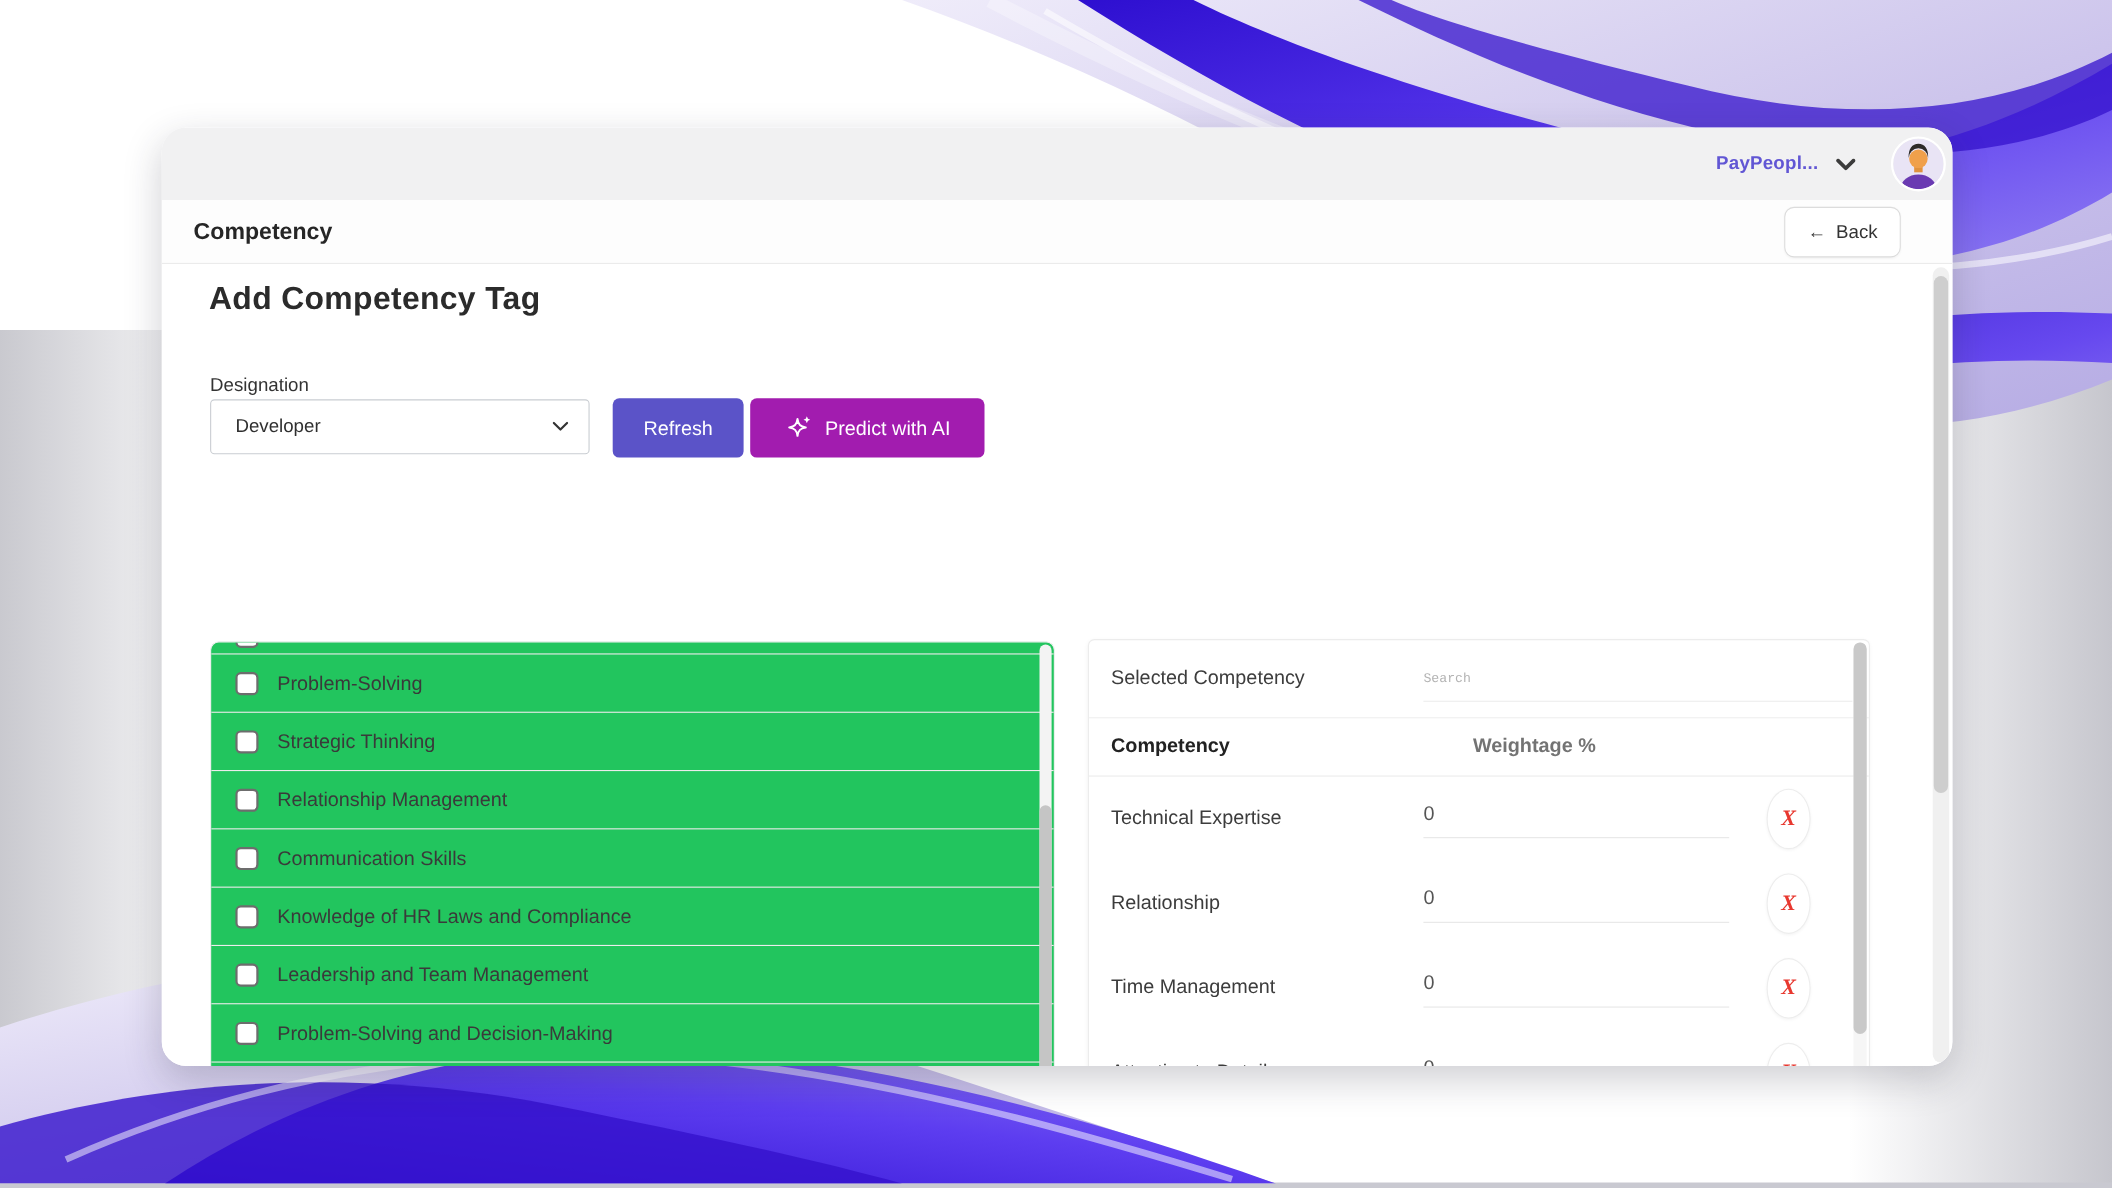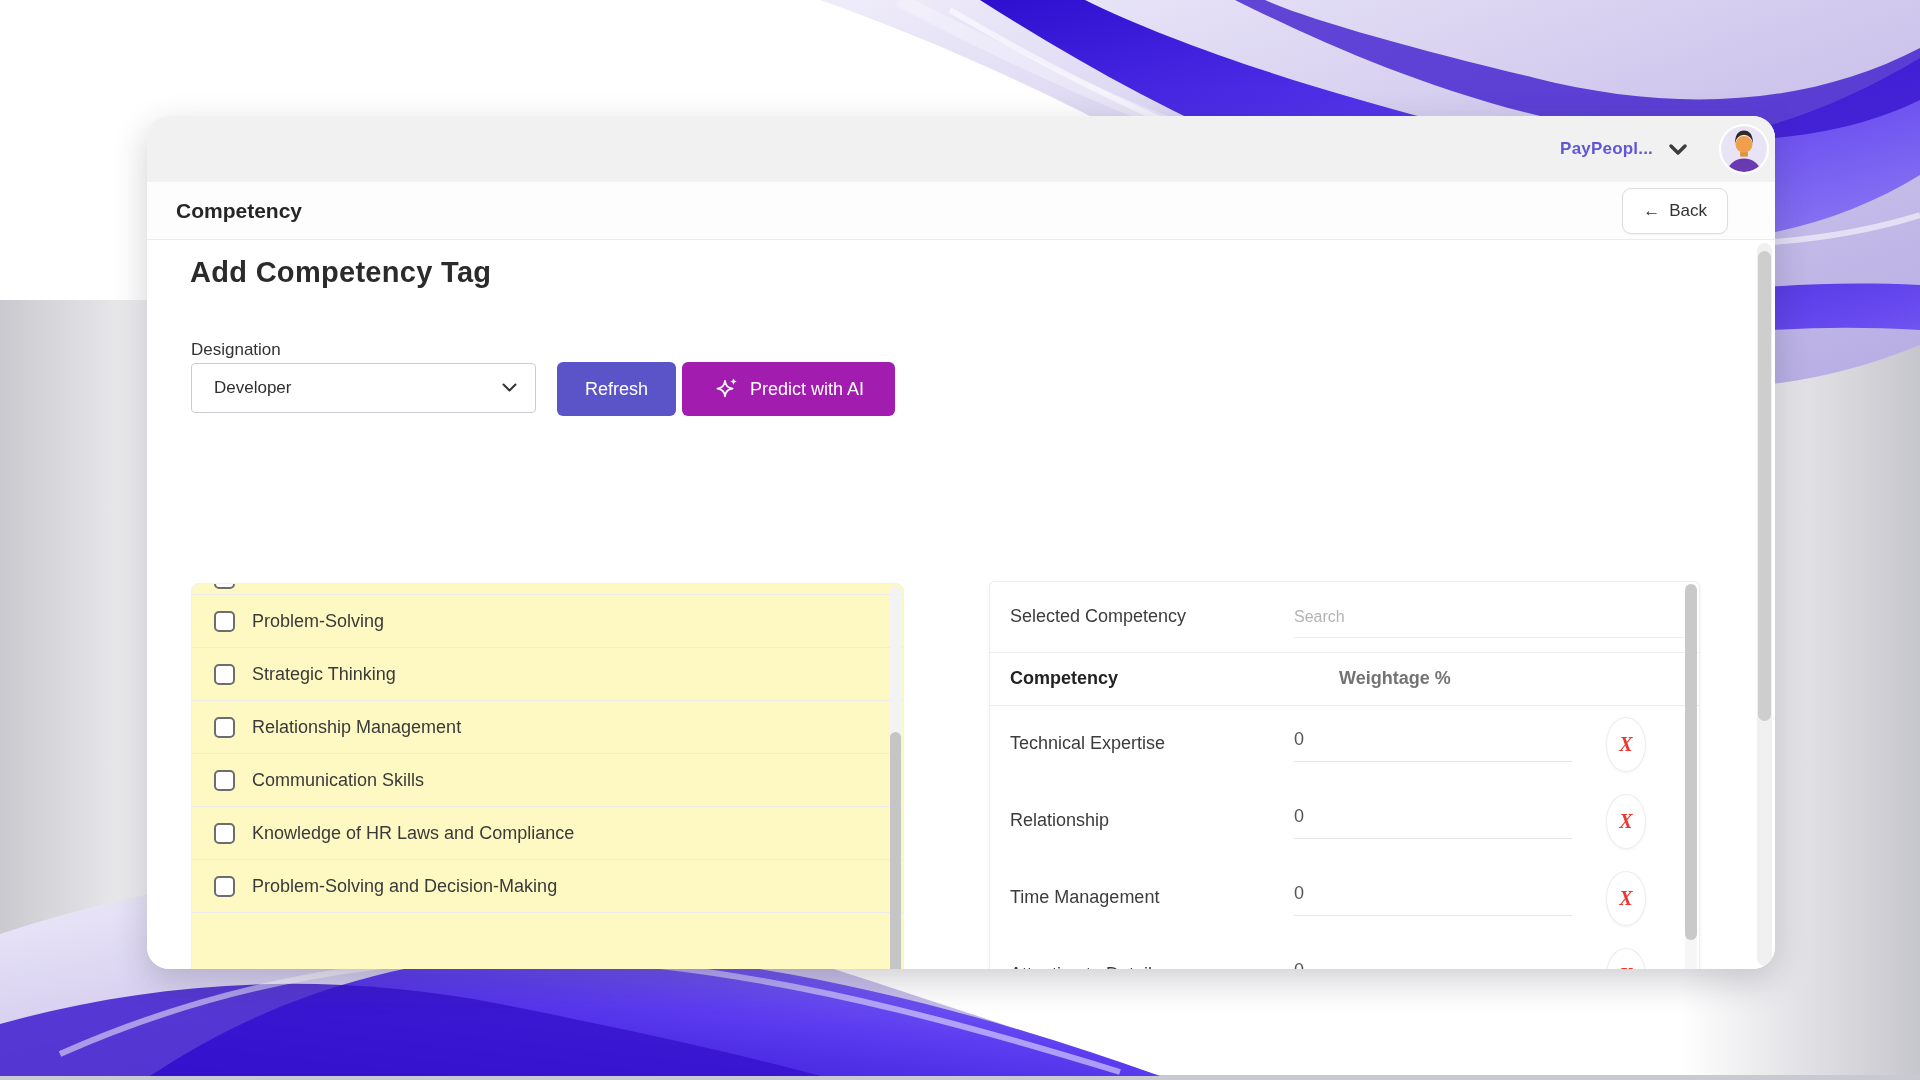--- a/index.html
+++ b/index.html
@@ -46,40 +46,40 @@
     padding:0 18px 0 22px; cursor:pointer; }
   .designation-value { font-size:17px; color:#2f2f2f; flex:1; }
 
   .btn { border:none; border-radius:6px; color:#fff; font-size:18px; cursor:pointer;
     display:flex; align-items:center; justify-content:center; gap:11px;
     font-family:"Liberation Sans", sans-serif; }
   .refresh-btn { position:absolute; left:410px; top:122px; width:119px; height:54px; background:#5b53c8; }
   .predict-btn { position:absolute; left:535px; top:122px; width:213px; height:54px; background:#a21caf; }
 
   
-  .comp-list { position:absolute; left:44px; top:343px; width:713px; height:410px;
-    border:1px solid #f1f1f1; border-radius:8px; background:#fef9c3; overflow:hidden; }
+  .comp-list { position:absolute; left:44px; top:343px; width:768px; height:410px;
+    border:1px solid #f1f1f1; border-radius:8px; background:#22c55e; overflow:hidden; }
   .list-cut-row { position:relative; height:11px; border-bottom:1px solid #ececec; overflow:hidden; }
   .list-cut-row .checkbox { position:absolute; left:22px; top:-16px; }
   .list-row { position:relative; height:53px; display:flex; align-items:center; border-bottom:1px solid #ececec; cursor:pointer; }
   .checkbox { width:21px; height:21px; border:2px solid #6d6d6d; border-radius:5px; background:#fff; flex:0 0 auto; }
   .list-row .checkbox { margin-left:22px; }
   .list-row-label { margin-left:17px; font-size:18px; color:#3a3a3a; }
   .list-scrollbar { position:absolute; right:2px; top:2px; bottom:2px; width:11px; background:#f3f3f3; border-radius:6px; }
   .list-scroll-thumb { position:absolute; left:0; top:146px; width:11px; height:255px; background:#c5c5c5; border-radius:6px; }
 
   
   .sel-panel { position:absolute; left:842px; top:341px; width:711px; height:412px;
     border:1px solid #ececec; border-radius:6px; background:#fff; overflow:hidden;
     box-shadow:0 1px 4px rgba(0,0,0,.04); }
   .sel-head { position:relative; height:71px; border-bottom:1px solid #efefef; }
   .sel-title { position:absolute; left:20px; top:24px; font-size:18px; color:#3d3d3d; }
   .sel-search { position:absolute; left:304px; top:14px; width:390px; height:42px; border:none;
-    border-bottom:1px solid #ededed; outline:none; font-size:16px; color:#444; background:transparent;
-    font-family:Liberation Sans, sans-serif; }
+    border-bottom:1px solid #ededed; outline:none; font-size:12px; color:#444; background:transparent;
+    font-family:Liberation Mono, monospace; }
   .sel-search::placeholder { color:#b3b3b3; }
   .sel-cols { position:relative; height:53px; border-bottom:1px solid #ececec; }
   .col-competency { position:absolute; left:20px; top:15px; font-size:18px; font-weight:700; color:#222; }
   .col-weightage { position:absolute; left:304px; top:15px; font-size:18px; font-weight:700; color:#737373;margin-left:45px; }
   .sel-row { position:relative; height:77px; }
   .sel-row-label { position:absolute; left:20px; top:27px; font-size:18px; color:#3c3c3c; }
   .weight-input { position:absolute; left:304px; top:12px; width:278px; height:44px; border:none;
     border-bottom:1px solid #e7e7e7; outline:none; font-size:18px; color:#555; background:transparent;
     font-family:"Liberation Sans", sans-serif; }
   .remove-btn { position:absolute; right:53px; top:11px; width:40px; height:55px;
@@ -220,20 +220,24 @@
         <div class="list-row">
           <span class="checkbox"></span>
           <span class="list-row-label">Communication Skills</span>
         </div>
         <div class="list-row">
           <span class="checkbox"></span>
           <span class="list-row-label">Knowledge of HR Laws and Compliance</span>
         </div>
         <div class="list-row">
           <span class="checkbox"></span>
+          <span class="list-row-label">Leadership and Team Management</span>
+        </div>
+        <div class="list-row">
+          <span class="checkbox"></span>
           <span class="list-row-label">Problem-Solving and Decision-Making</span>
         </div>
         <div class="list-scrollbar">
           <div class="list-scroll-thumb"></div>
         </div>
       </div>
 
       <div class="sel-panel">
         <div class="sel-head">
           <span class="sel-title">Selected Competency</span>

